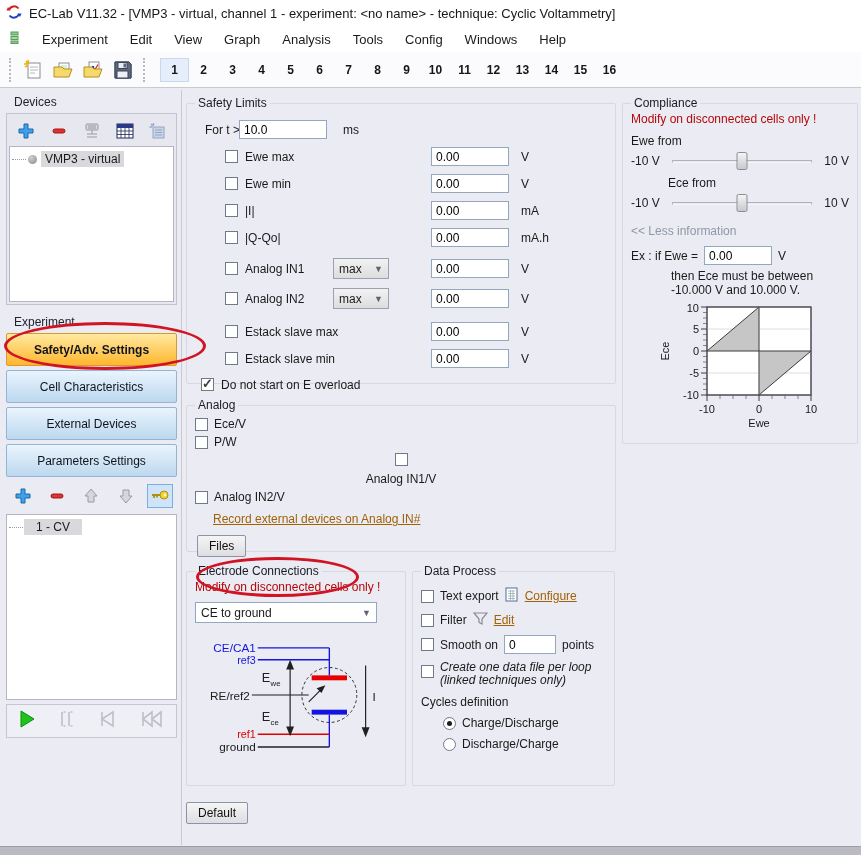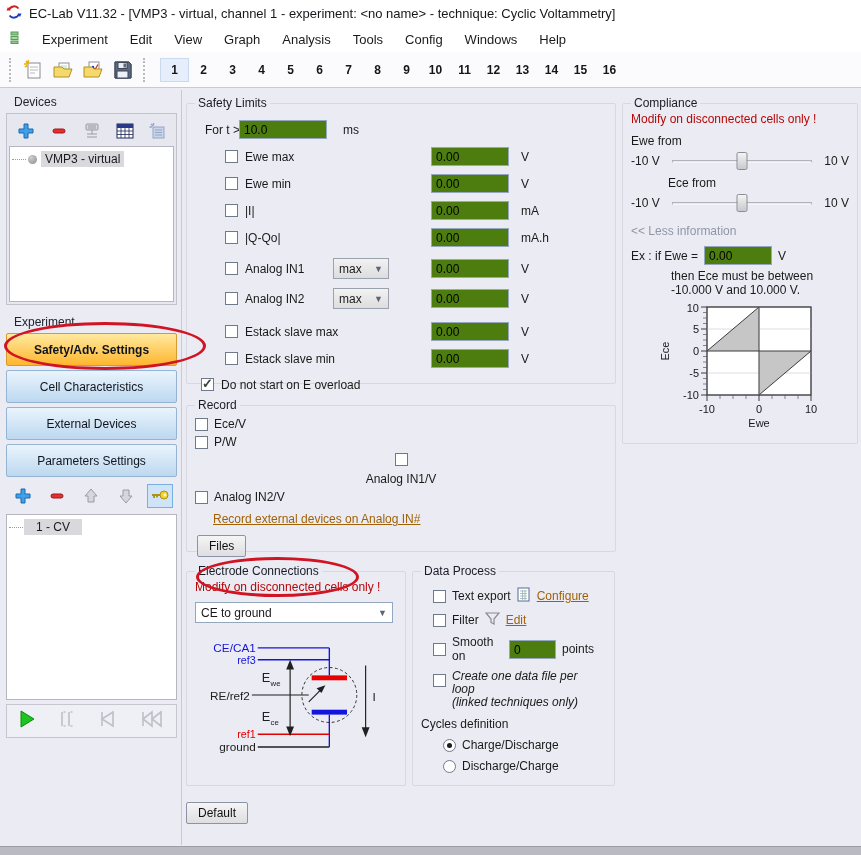--- a/index.html
+++ b/index.html
@@ -36,21 +36,21 @@
   
   fieldset{border:1px solid #d8d8e1;border-radius:2px;margin:0;padding:2px 8px 24px 8px;background:transparent;}
   legend{font-size:12px;color:#181c26;padding:0 3px;}
   .maincol{position:absolute;left:186px;top:8px;width:430px;}
   .rightcol{position:absolute;left:622px;top:8px;width:236px;}
   
   .cb{width:13px;height:13px;border:1px solid #6f7a88;background:#fff;display:inline-block;position:relative;flex:none;}
   .cb.on::after{content:"✓";position:absolute;left:0px;top:-3px;font-size:13px;font-weight:bold;color:#3c4440;}
   .rb{width:13px;height:13px;border:1px solid #6f7a88;border-radius:50%;background:#fff;display:inline-block;position:relative;flex:none;}
   .rb.on::after{content:"";position:absolute;left:3px;top:3px;width:5px;height:5px;border-radius:50%;background:#1c1c1c;}
-  .tf{display:inline-block;border:1px solid #95a7bf;background:#4d7c0f;font-size:12px;padding:2px 4px 1px 4px;color:#000;height:19px;overflow:hidden;}
+  .tf{display:inline-block;border:1px solid #95a7bf;background:#ffffff;font-size:12px;padding:2px 4px 1px 4px;color:#000;height:19px;overflow:hidden;}
   .combo{display:inline-flex;align-items:center;justify-content:space-between;border:1px solid #95a7bf;background:#fff;font-size:12px;padding:1px 2px 1px 5px;height:21px;}
   .combo.gray{background:linear-gradient(#f2f2f2,#dddddd);border:1px solid #9aa2ae;}
   .chev{font-size:9px;color:#5a6578;padding:0 3px;}
   .btn{background:linear-gradient(#f5f5f5,#dedee2);border:1px solid #8a94a4;border-radius:2px;padding:3px 11px;font-size:12px;color:#111;}
   .link{color:#a16207;text-decoration:underline;font-size:12px;}
   .warn{color:#b40808;font-size:12px;}
   
   .slrow{position:relative;height:21px;margin:6px 0;}
   .p-cb{position:absolute;left:30px;top:3px;}
   .p-lb{position:absolute;left:50px;top:3px;font-size:12px;}
@@ -59,21 +59,21 @@
   .p-un{position:absolute;left:326px;top:3px;font-size:12px;}
   
   .sliderrow{display:flex;align-items:center;height:22px;margin:2px 0 4px 0;font-size:12px;}
   .slider{position:relative;flex:1;height:20px;margin:0 10px;}
   .slider .track{position:absolute;left:2px;right:2px;top:9px;height:3px;background:#e8e8ee;border:1px solid #b2b2bc;border-bottom-color:#f5f5f8;}
   .slider .thumb{position:absolute;left:50%;top:1px;width:11px;height:18px;transform:translateX(-50%);background:linear-gradient(#f4f4f4,#c9c9cd);border:1px solid #8b8b95;border-radius:2px;}
   .lessinfo{color:#8f97a5;font-size:12px;margin:10px 0 8px 0;}
   .notes{margin-left:40px;font-size:12px;line-height:14px;}
   
   .ellipse{position:absolute;border:3px solid #d01424;border-radius:50%;pointer-events:none;z-index:50;}
-  .dp-row{display:flex;align-items:center;gap:6px;margin:7px 12px;font-size:12px;}
+  .dp-row{display:flex;align-items:center;gap:6px;margin:7px 0;font-size:12px;}
   svg text{font-family:"Liberation Sans",sans-serif;}
 </style>
 </head>
 <body>
 
 <div class="window">
 
   <div class="titlebar">
     <span>
       <svg width="16" height="16" viewBox="0 0 16 16">
@@ -338,21 +338,21 @@
           <span class="tf p-val">0.00</span>
           <span class="p-un">V</span>
         </div>
         <div class="slrow">
           <span class="cb on" style="position:absolute;left:6px;top:2px;"></span>
           <span class="p-lb" style="left:26px;top:2px;">Do not start on E overload</span>
         </div>
       </fieldset>
 
       <fieldset style="margin-top:14px;height:154px;">
-        <legend>Record</legend>
+        <legend>Analog</legend>
         <div class="dp-row" style="margin:3px 0;">
           <span class="cb"></span>
           <span>Ece/V</span>
         </div>
         <div class="dp-row" style="margin:4px 0;">
           <span class="cb"></span>
           <span>P/W</span>
         </div>
         <div class="dp-row" style="margin:4px 0;flex-direction:column;">
           <span class="cb"></span>
@@ -365,21 +365,21 @@
         <div style="margin:5px 0 0 18px;">
           <span class="link">Record external devices on Analog IN#</span>
         </div>
         <button class="btn" style="margin:8px 0 0 2px;">Files</button>
       </fieldset>
 
       <div style="display:flex;margin-top:12px;align-items:flex-start;">
         <fieldset style="width:219px;height:222px;">
           <legend>Electrode Connections</legend>
           <div class="warn">Modify on disconnected cells only !</div>
-          <div class="combo" style="width:198px;margin-top:8px;">
+          <div class="combo" style="width:182px;margin-top:8px;">
             <span>CE to ground</span>
               <span class="chev">▼</span>
           </div>
           <svg width="202" height="132" viewBox="0 0 206 132" style="margin-top:6px;">
             <text x="62" y="22" text-anchor="end" font-size="12" fill="#1414e0">CE/CA1</text>
             <text x="62" y="34" text-anchor="end" font-size="11" fill="#1414e0">ref3</text>
             <text x="56" y="71" text-anchor="end" font-size="12" fill="#202020">RE/ref2</text>
             <text x="62" y="110" text-anchor="end" font-size="11" fill="#e00000">ref1</text>
             <text x="62" y="123" text-anchor="end" font-size="12" fill="#202020">ground</text>
             <path d="M64 18 H137 M64 30 H137 M137 18 V46" fill="none" stroke="#1414e0" stroke-width="1.4"></path>

